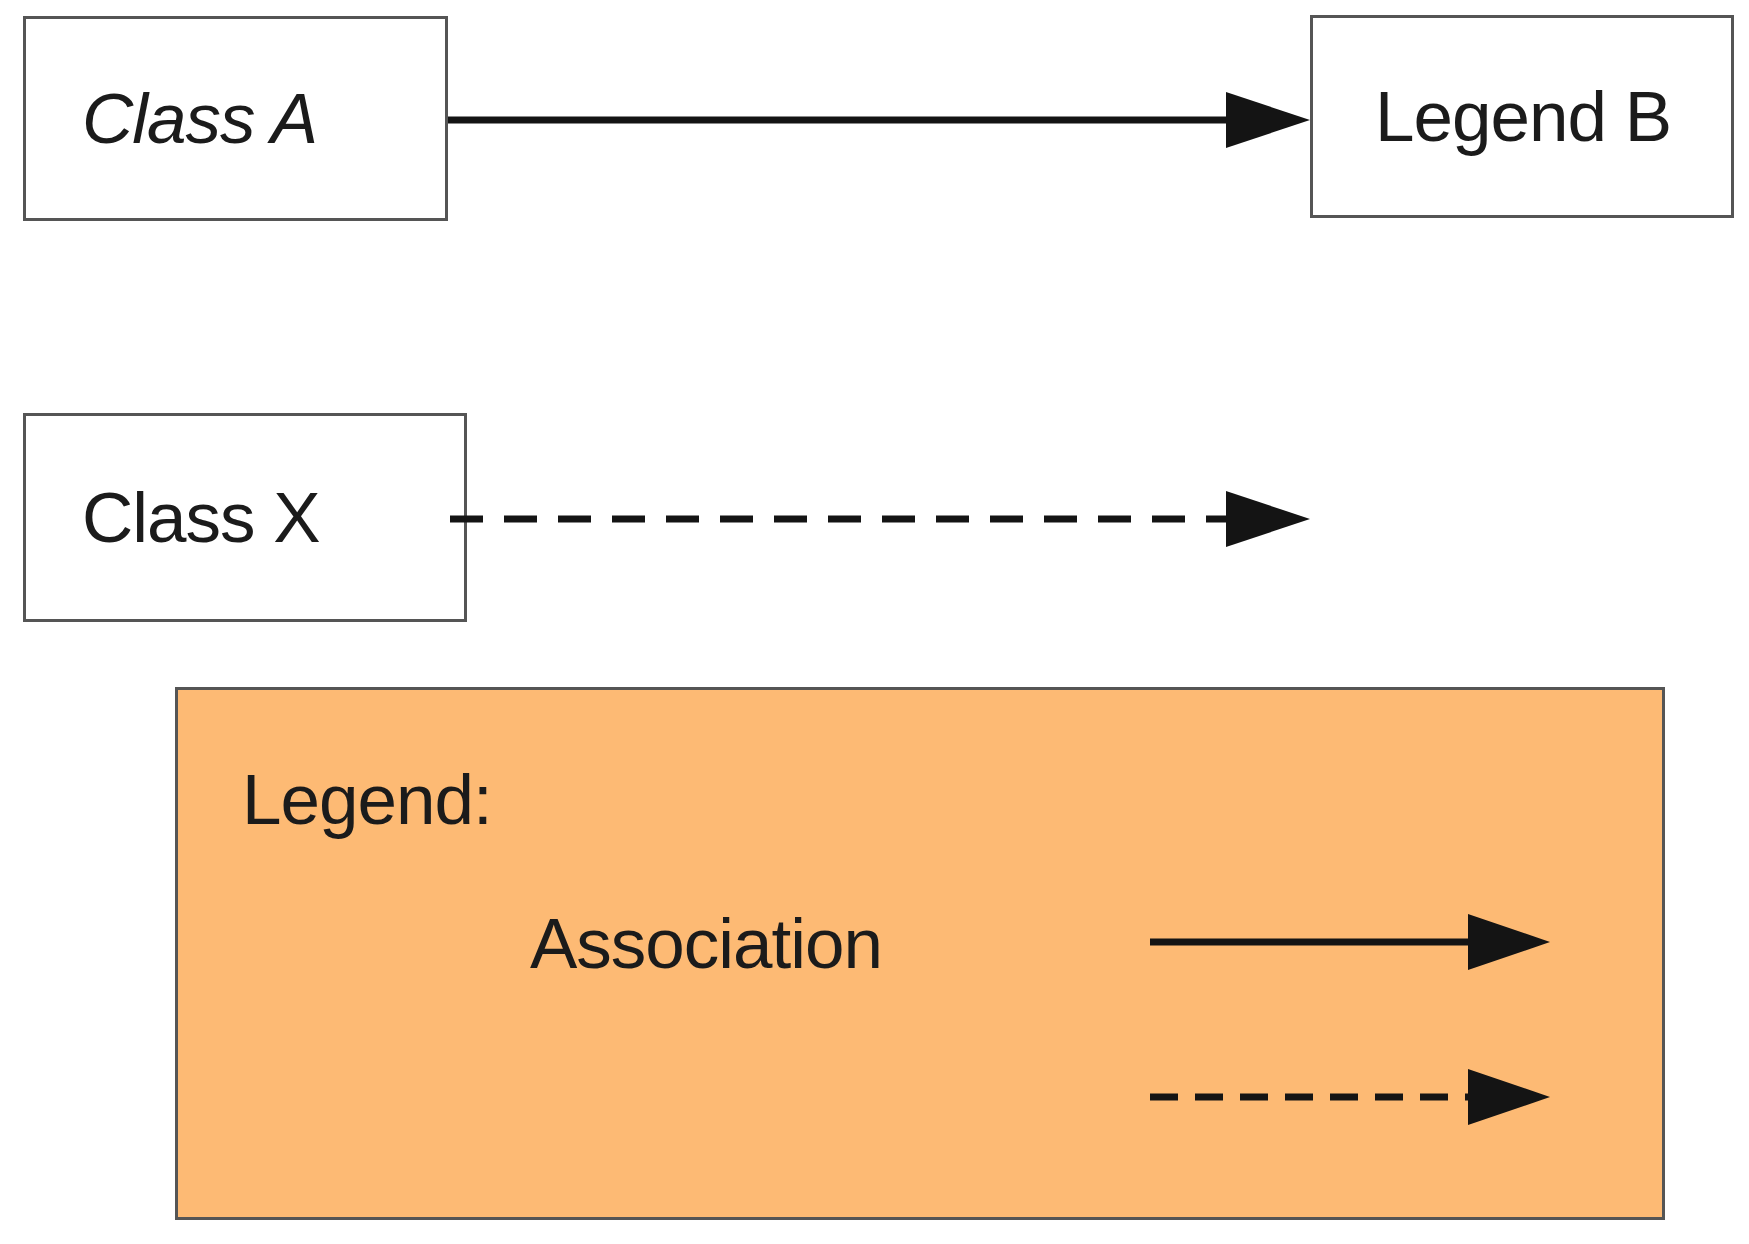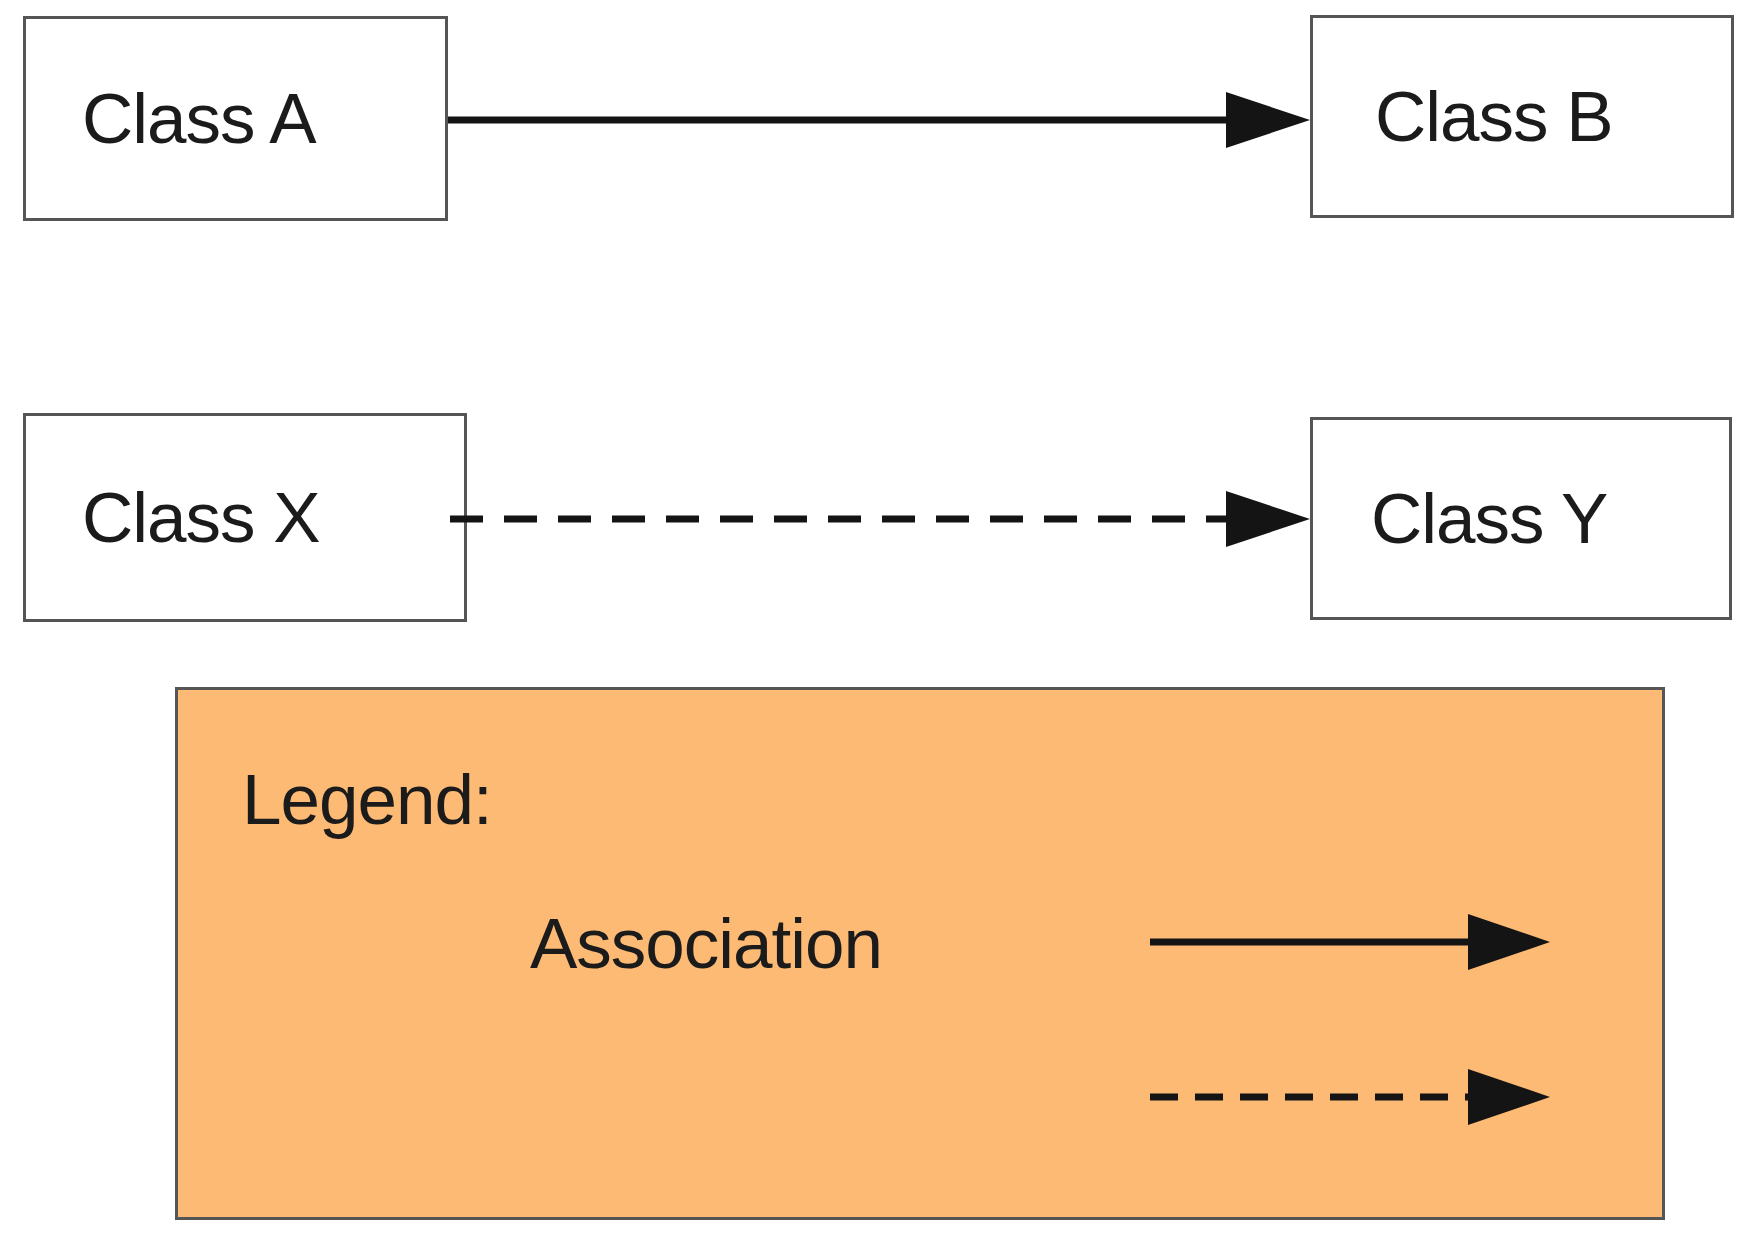--- a/index.html
+++ b/index.html
@@ -24,21 +24,21 @@
     display: flex;
     align-items: center;
   }
   .node-label, .legend-label, .legend-title {
     font-size: 71px;
     line-height: 1;
     color: #1b1b1b;
     white-space: nowrap;
     letter-spacing: -1px;
   }
-  #node-a { left: 23px;   top: 16px;  width: 425px; height: 205px; padding-left: 56px; }
+  #node-a { left: 23px;   top: 16px;  width: 425px; height: 205px; padding-left: 56px; font-style: italic; }
   #node-b { left: 1310px; top: 15px;  width: 424px; height: 203px; padding-left: 62px; }
   #node-x { left: 23px;   top: 413px; width: 444px; height: 209px; padding-left: 56px; }
   #node-y { left: 1310px; top: 417px; width: 422px; height: 203px; padding-left: 58px; }
   .arrow {
     position: absolute;
     display: block;
   }
   #arrow-assoc  { left: 448px; top: 85px;  }
   #arrow-dep    { left: 450px; top: 484px; }
   .legend {
@@ -67,35 +67,32 @@
 </head>
 <body>
 
 <div class="canvas">
 
   <div class="node" id="node-a">
     <span class="node-label">Class A</span>
   </div>
 
   <div class="node" id="node-b">
-    <span class="node-label">Class B</span>
+    <span class="node-label">Legend B</span>
   </div>
 
   <svg class="arrow" id="arrow-assoc" width="864" height="70" viewBox="0 0 864 70">
     <line x1="0" y1="35" x2="782" y2="35" stroke="#141414" stroke-width="7"></line>
     <polygon points="778,7 862,35 778,63" fill="#141414"></polygon>
   </svg>
 
   <div class="node" id="node-x">
     <span class="node-label">Class X</span>
   </div>
 
-  <div class="node" id="node-y">
-    <span class="node-label">Class Y</span>
-  </div>
 
   <svg class="arrow" id="arrow-dep" width="862" height="70" viewBox="0 0 862 70">
     <line x1="0" y1="35" x2="776" y2="35" stroke="#141414" stroke-width="7" stroke-dasharray="33 21"></line>
     <polygon points="776,7 860,35 776,63" fill="#141414"></polygon>
   </svg>
 
   <div class="legend">
     <span class="legend-title">Legend:</span>
 
     <span class="legend-label" id="legend-label-assoc">Association</span>

